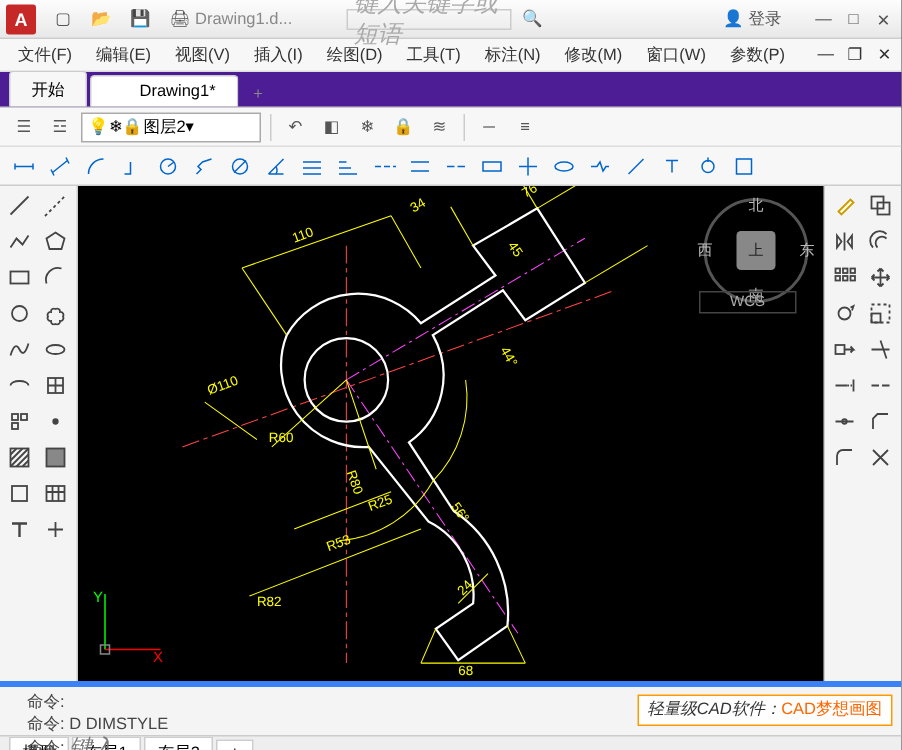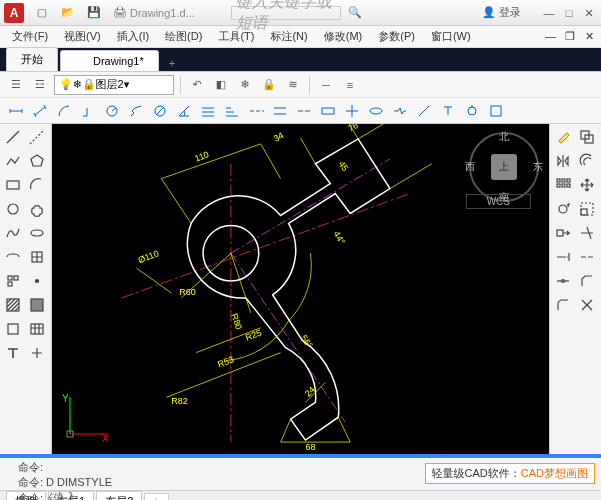--- a/index.html
+++ b/index.html
@@ -13,21 +13,21 @@
 .search-box { margin-left: 36px; width: 110px; height: 14px; border: 1px solid #ccc; font-style: italic; color: #aaa; padding: 0 4px; font-size: 16px; display:flex;align-items:center; }
 .title-right { margin-left: auto; display: flex; gap: 10px; align-items: flex-end; color: #555; }
 .win-controls { display: flex; gap: 4px; margin-left: 10px; }
 .win-controls span { width: 16px; text-align: center; cursor: pointer; }
 
 .menubar { height: 22px; background: #f7f7f7; display: flex; align-items: center; padding: 0 6px; gap: 4px; border-bottom: 1px solid #ddd; }
 .menubar span { padding: 2px 6px; color: #333; cursor: pointer; font-size: 11px; text-align: center; }
 .menubar .right { margin-left: auto; display: flex; gap: 4px; }
 .right span { width: 16px; text-align: center; }
 
-.tabrow { height: 24px; background: #0f172a; display: flex; align-items: flex-end; padding: 0 6px; border-bottom: 1px solid #ccc; }
+.tabrow { height: 24px; background: #4c1d95; display: flex; align-items: flex-end; padding: 0 6px; border-bottom: 1px solid #ccc; }
 .tab { padding: 4px 14px; background: #f7f7f7; border: 1px solid #ccc; border-bottom: none; border-radius: 3px 3px 0 0; margin-right: 2px; font-size: 11px; cursor: pointer; }
 .tab.active { background: #fff; padding-left: 32px; }
 .tab-add { padding: 2px 8px; color: #888; cursor: pointer; }
 
 .toolbar-row { height: 26px; background: #f7f7f7; display: flex; align-items: center; padding: 2px 6px; gap: 4px; border-bottom: 1px solid #ddd; }
 .tb-icon { width: 20px; height: 20px; border: 1px solid transparent; display: flex; align-items: center; justify-content: center; color: #555; cursor: pointer; }
 .layer-dd { width: 120px; height: 20px; border: 1px solid #aaa; display: flex; align-items: center; padding: 0 4px; font-size: 11px; background: #fff; }
 .tb-sep { width: 1px; height: 18px; background: #ccc; margin: 0 2px; }
 
 .icon-row { height: 26px; background: #f7f7f7; display: flex; align-items: center; padding: 2px 6px; gap: 4px; border-bottom: 1px solid #ccc; overflow:hidden; }
@@ -46,21 +46,21 @@
 .right-tools .tb-icon svg { width: 16px; height: 16px; stroke: #444; fill: none; stroke-width: 1.2; }
 
 .cmd-area { height: 36px; background: #f4f4f4; border-top: 4px solid #3b82f6; padding: 2px 18px; font-family: Consolas, monospace; font-size: 11px; color: #444; position: relative; }
 .cmd-line { display: flex; align-items: center; }
 .cmd-input { flex: 1; border: none; background: transparent; font-style: italic; color: #999; font-size: 15px; text-decoration: underline; }
 
 .status { height: 22px; background: #eee; border-top: 1px solid #ccc; display: flex; align-items: center; padding: 0 6px; font-size: 11px; }
 .status .st-tab { padding: 2px 8px; border: 1px solid #ccc; background: #fff; margin-right: 2px; cursor: pointer; }
 
 .watermark { position: absolute; bottom: 6px; right: 6px; background: rgba(255,255,255,0.9); border: 1px solid #f90; padding: 2px 6px; font-size: 11px; line-height: 1.4; }
-.watermark .k { color: #333; }
+.watermark .k { color: #333; font-style: italic; }
 .watermark .v { color: #f60; text-align: center; }
 
 .viewcube { position: absolute; top: 8px; right: 10px; width: 70px; height: 70px; color: #bbb; font-size: 10px; }
 .viewcube .ring { position: absolute; inset: 0; border: 2px solid #555; border-radius: 50%; }
 .viewcube .cube { position: absolute; top: 22px; left: 22px; width: 26px; height: 26px; background: #888; border-radius: 3px; display: flex; align-items: center; justify-content: center; color: #222; font-size: 10px; }
 .viewcube .lbl-n { position: absolute; top: -2px; left: 30px; }
 .viewcube .lbl-s { position: absolute; bottom: -2px; left: 30px; }
 .viewcube .lbl-w { position: absolute; top: 28px; left: -4px; }
 .viewcube .lbl-e { position: absolute; top: 28px; right: -4px; }
 .wcs { position: absolute; top: 70px; right: 18px; color: #aaa; font-size: 10px; border: 1px solid #444; padding: 1px 20px; }
@@ -93,28 +93,29 @@
     <div class="win-controls">
       <span>—</span>
       <span>□</span>
       <span>✕</span>
     </div>
   </div>
 </div>
 
 <div class="menubar">
   <span>文件(F)</span>
+  <span>编辑(E)</span>
   <span>视图(V)</span>
   <span>插入(I)</span>
   <span>绘图(D)</span>
   <span>工具(T)</span>
   <span>标注(N)</span>
   <span>修改(M)</span>
+  <span>窗口(W)</span>
   <span>参数(P)</span>
-  <span>窗口(W)</span>
   <div class="right">
     <span>—</span>
     <span>❐</span>
     <span>✕</span>
   </div>
 </div>
 
 <div class="tabrow">
   <div class="tab">开始</div>
   <div class="tab active">Drawing1*</div>

